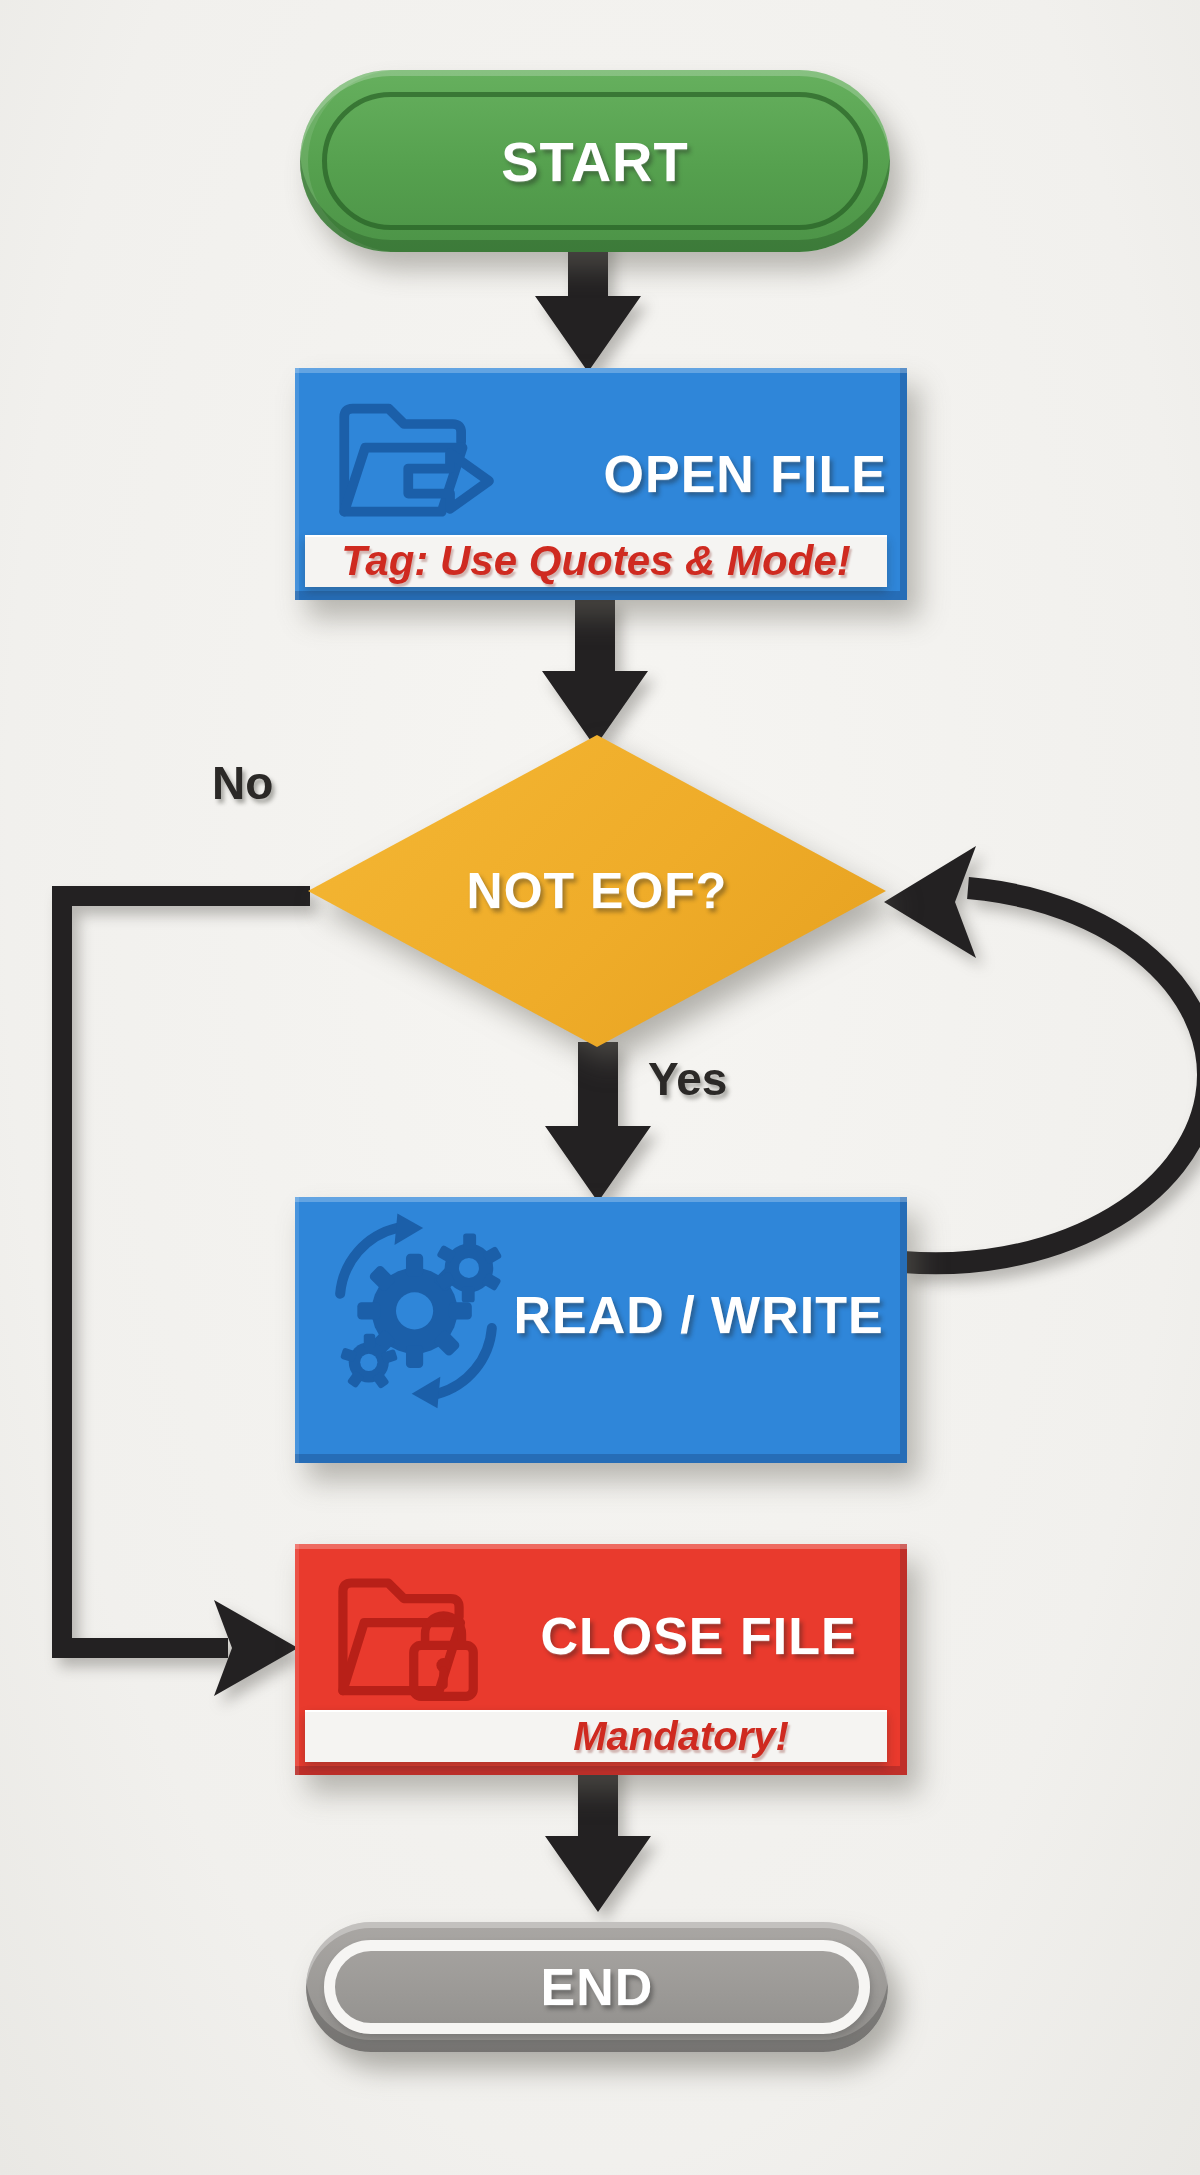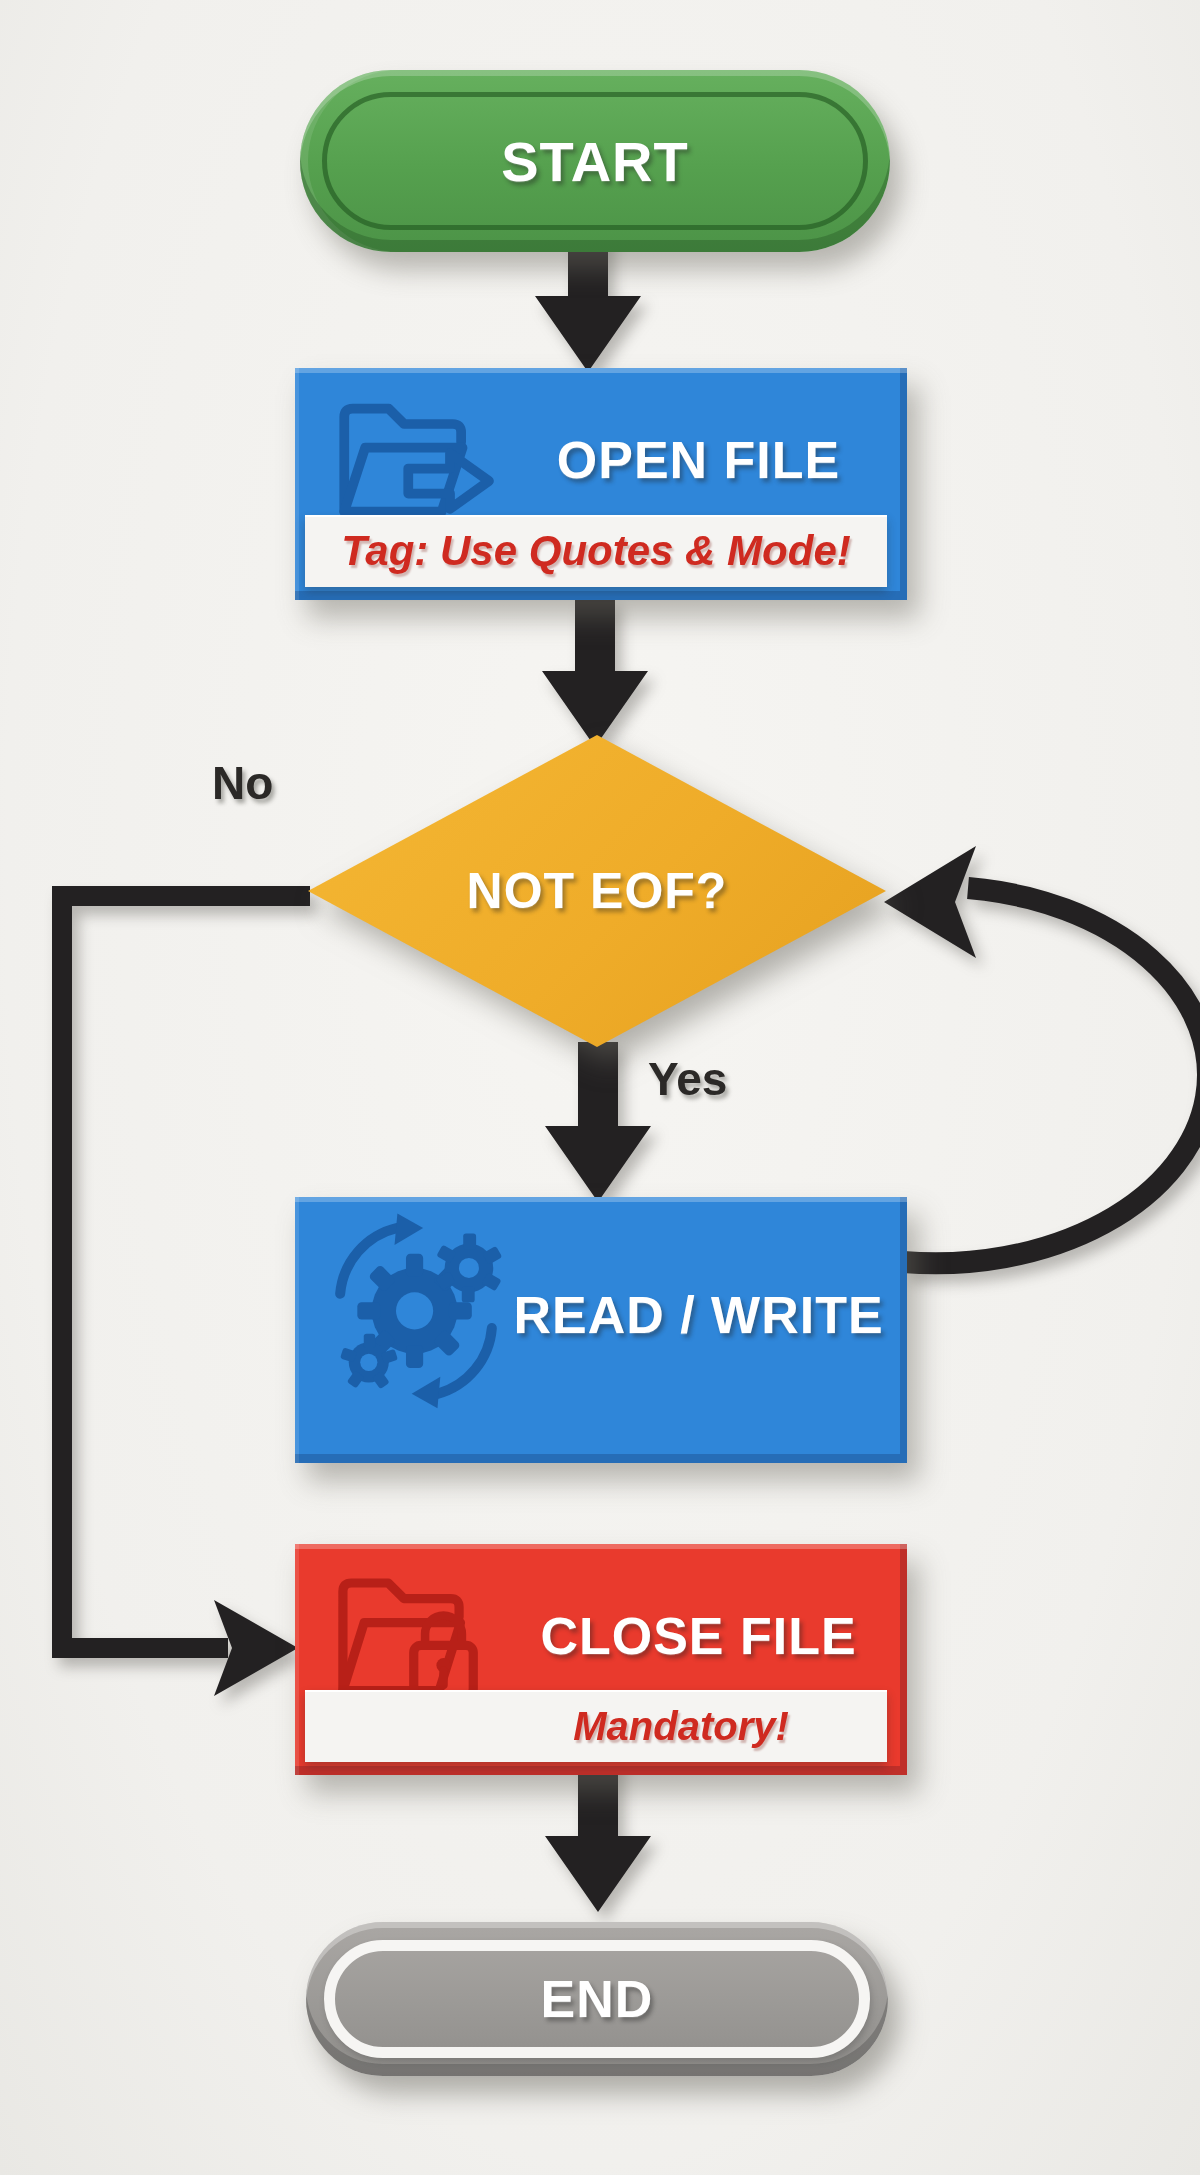--- a/index.html
+++ b/index.html
@@ -23,46 +23,46 @@
   .pill{border-radius:95px;margin-top:15px;}
   .start{
     left:300px;top:55px;width:590px;height:182px;
     background:linear-gradient(180deg,#66b05e 0%, #55a04e 55%, #4c9347 100%);
     box-shadow:inset 0 6px 0 rgba(255,255,255,.22), inset 0 -12px 0 rgba(20,60,20,.28),
       inset 8px 0 0 rgba(255,255,255,.10), 12px 18px 26px rgba(110,108,100,.45);
   }
   .start::before{content:"";position:absolute;inset:22px;border:5px solid rgba(35,90,34,.65);
     border-radius:72px;pointer-events:none;}
   .end{
-    left:306px;top:1907px;width:582px;height:154px;
+    left:306px;top:1907px;width:582px;height:130px;
     background:linear-gradient(180deg,#aaa7a4 0%, #9b9996 55%, #8f8d8a 100%);
     box-shadow:inset 0 6px 0 rgba(255,255,255,.30), inset 0 -12px 0 rgba(40,40,40,.25),
       12px 18px 26px rgba(110,108,100,.5);
   }
   .end::before{content:"";position:absolute;inset:18px;border:11px solid #f6f5f3;
     border-radius:76px;pointer-events:none;box-shadow:2px 4px 6px rgba(60,60,60,.25);}
   .start .title{font-size:56px;}
   .end .title{font-size:52px;}
   
   .box{flex-direction:row;align-items:flex-start;}
   .proc{
     width:612px;left:295px;
     box-shadow:inset 0 5px 0 rgba(255,255,255,.25), inset -7px -9px 0 rgba(0,0,30,.18),
       inset 4px 0 0 rgba(255,255,255,.12), 12px 18px 26px rgba(110,108,100,.45);
   }
   .openfile{top:368px;height:232px;background:var(--blue);}
   .readwrite{top:1197px;height:266px;background:var(--blue);}
   .closefile{top:1527px;height:231px;background:var(--red);margin-top:17px;}
   .icon{position:absolute;left:28px;}
   .boxtitle{position:absolute;left:215px;right:20px;text-align:center;font-size:52px;}
-  .openfile .boxtitle{top:62px;}
+  .openfile .boxtitle{top:76px;text-align:right;}
   .readwrite .boxtitle{top:88px;}
   .closefile .boxtitle{top:62px;}
   .banner{
-    position:absolute;left:10px;right:20px;bottom:13px;height:72px;
+    position:absolute;left:10px;right:20px;bottom:13px;height:52px;
     background:var(--banner);display:flex;align-items:center;justify-content:center;
     box-shadow:0 5px 9px rgba(40,40,40,.30), inset 0 2px 0 #fff;
   }
   .tagtext{color:var(--tagred);font-weight:700;font-style:italic;font-size:42px;
     text-shadow:2px 3px 2px rgba(120,20,15,.28);}
   .closefile .tagtext{margin-left:170px;font-size:40px;}
   
   .decision{left:308px;top:735px;width:578px;height:312px;
     filter:drop-shadow(12px 16px 14px rgba(110,108,100,.5));}
   .diamond{position:absolute;inset:0;display:flex;align-items:center;justify-content:center;

